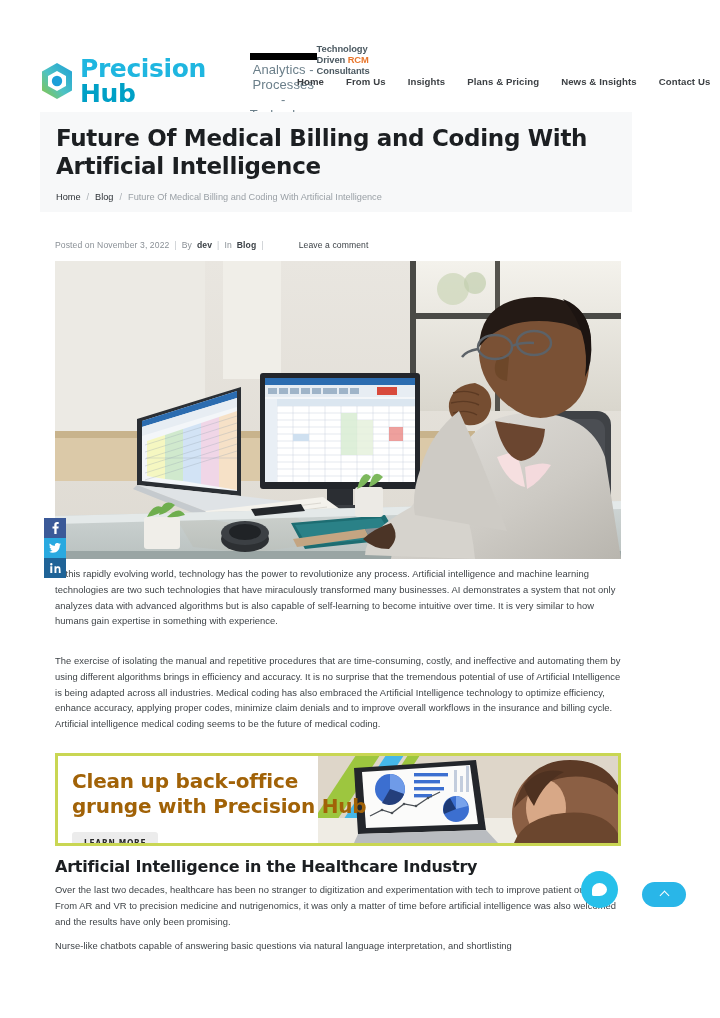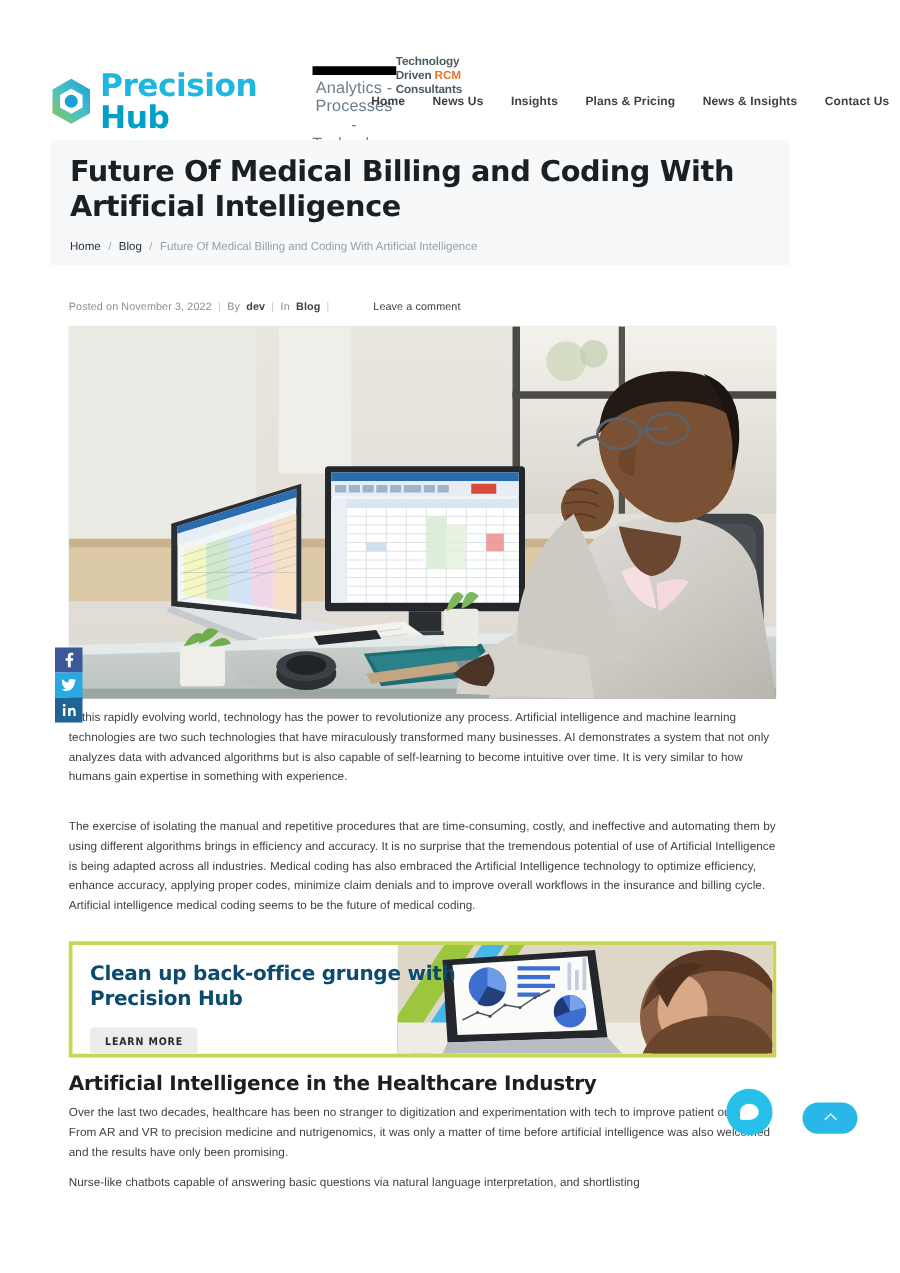--- a/index.html
+++ b/index.html
@@ -81,21 +81,21 @@
   #p1{ top:566px; }
   #p2{ top:653px; }
 
   
   .promo{
     position:absolute; left:55px; top:753px; width:566px; height:93px;
     border:3px solid #c9d653; background:#ffffff; overflow:hidden;
   }
   .promo-inner{ position:absolute; inset:0; }
   .promo-text{ position:absolute; left:14px; top:13px; width:300px; }
-  .promo-h{ font-size:16px; font-weight:700; color:#0c4a6e; line-height:1.25;
+  .promo-h{ font-size:20px; font-weight:700; color:#a16207; line-height:1.25;
             letter-spacing:-.2px; font-family:"DejaVu Sans", sans-serif;}
   .promo-btn{ margin-top:13px; display:inline-block; background:#ececec; color:#2b2b2b;
               font-size:8.4px; font-weight:700; letter-spacing:.7px;
               padding:6px 12px; border-radius:3px; cursor:pointer;
               font-family:"DejaVu Sans Condensed","DejaVu Sans",sans-serif;}
   .promo-art{ position:absolute; right:0; top:0; width:300px; height:100%; }
 
   
   .section-h{ position:absolute; left:55px; top:857px; font-size:16px; font-weight:700;
               color:#1c1f22; letter-spacing:-.2px; font-family:"DejaVu Sans", sans-serif;}
@@ -142,21 +142,21 @@
         </span>
       </div>
       <div class="logo-tag1">Analytics - Processes - Technology</div>
       <div class="logo-tag2">
         <span>Technology Driven </span><span class="rcm">RCM</span><span> Consultants</span>
       </div>
     </div>
 
     <nav class="main-nav">
       <span class="nav-item">Home</span>
-      <span class="nav-item">News Us</span>
+      <span class="nav-item">From Us</span>
       <span class="nav-item">Insights</span>
       <span class="nav-item">Plans &amp; Pricing</span>
       <span class="nav-item">News &amp; Insights</span>
       <span class="nav-item">Contact Us</span>
     </nav>
   </header>
 
   <section class="title-bar">
     <h1 class="page-title">Future Of Medical Billing and Coding With Artificial Intelligence</h1>
     <div class="breadcrumb">

